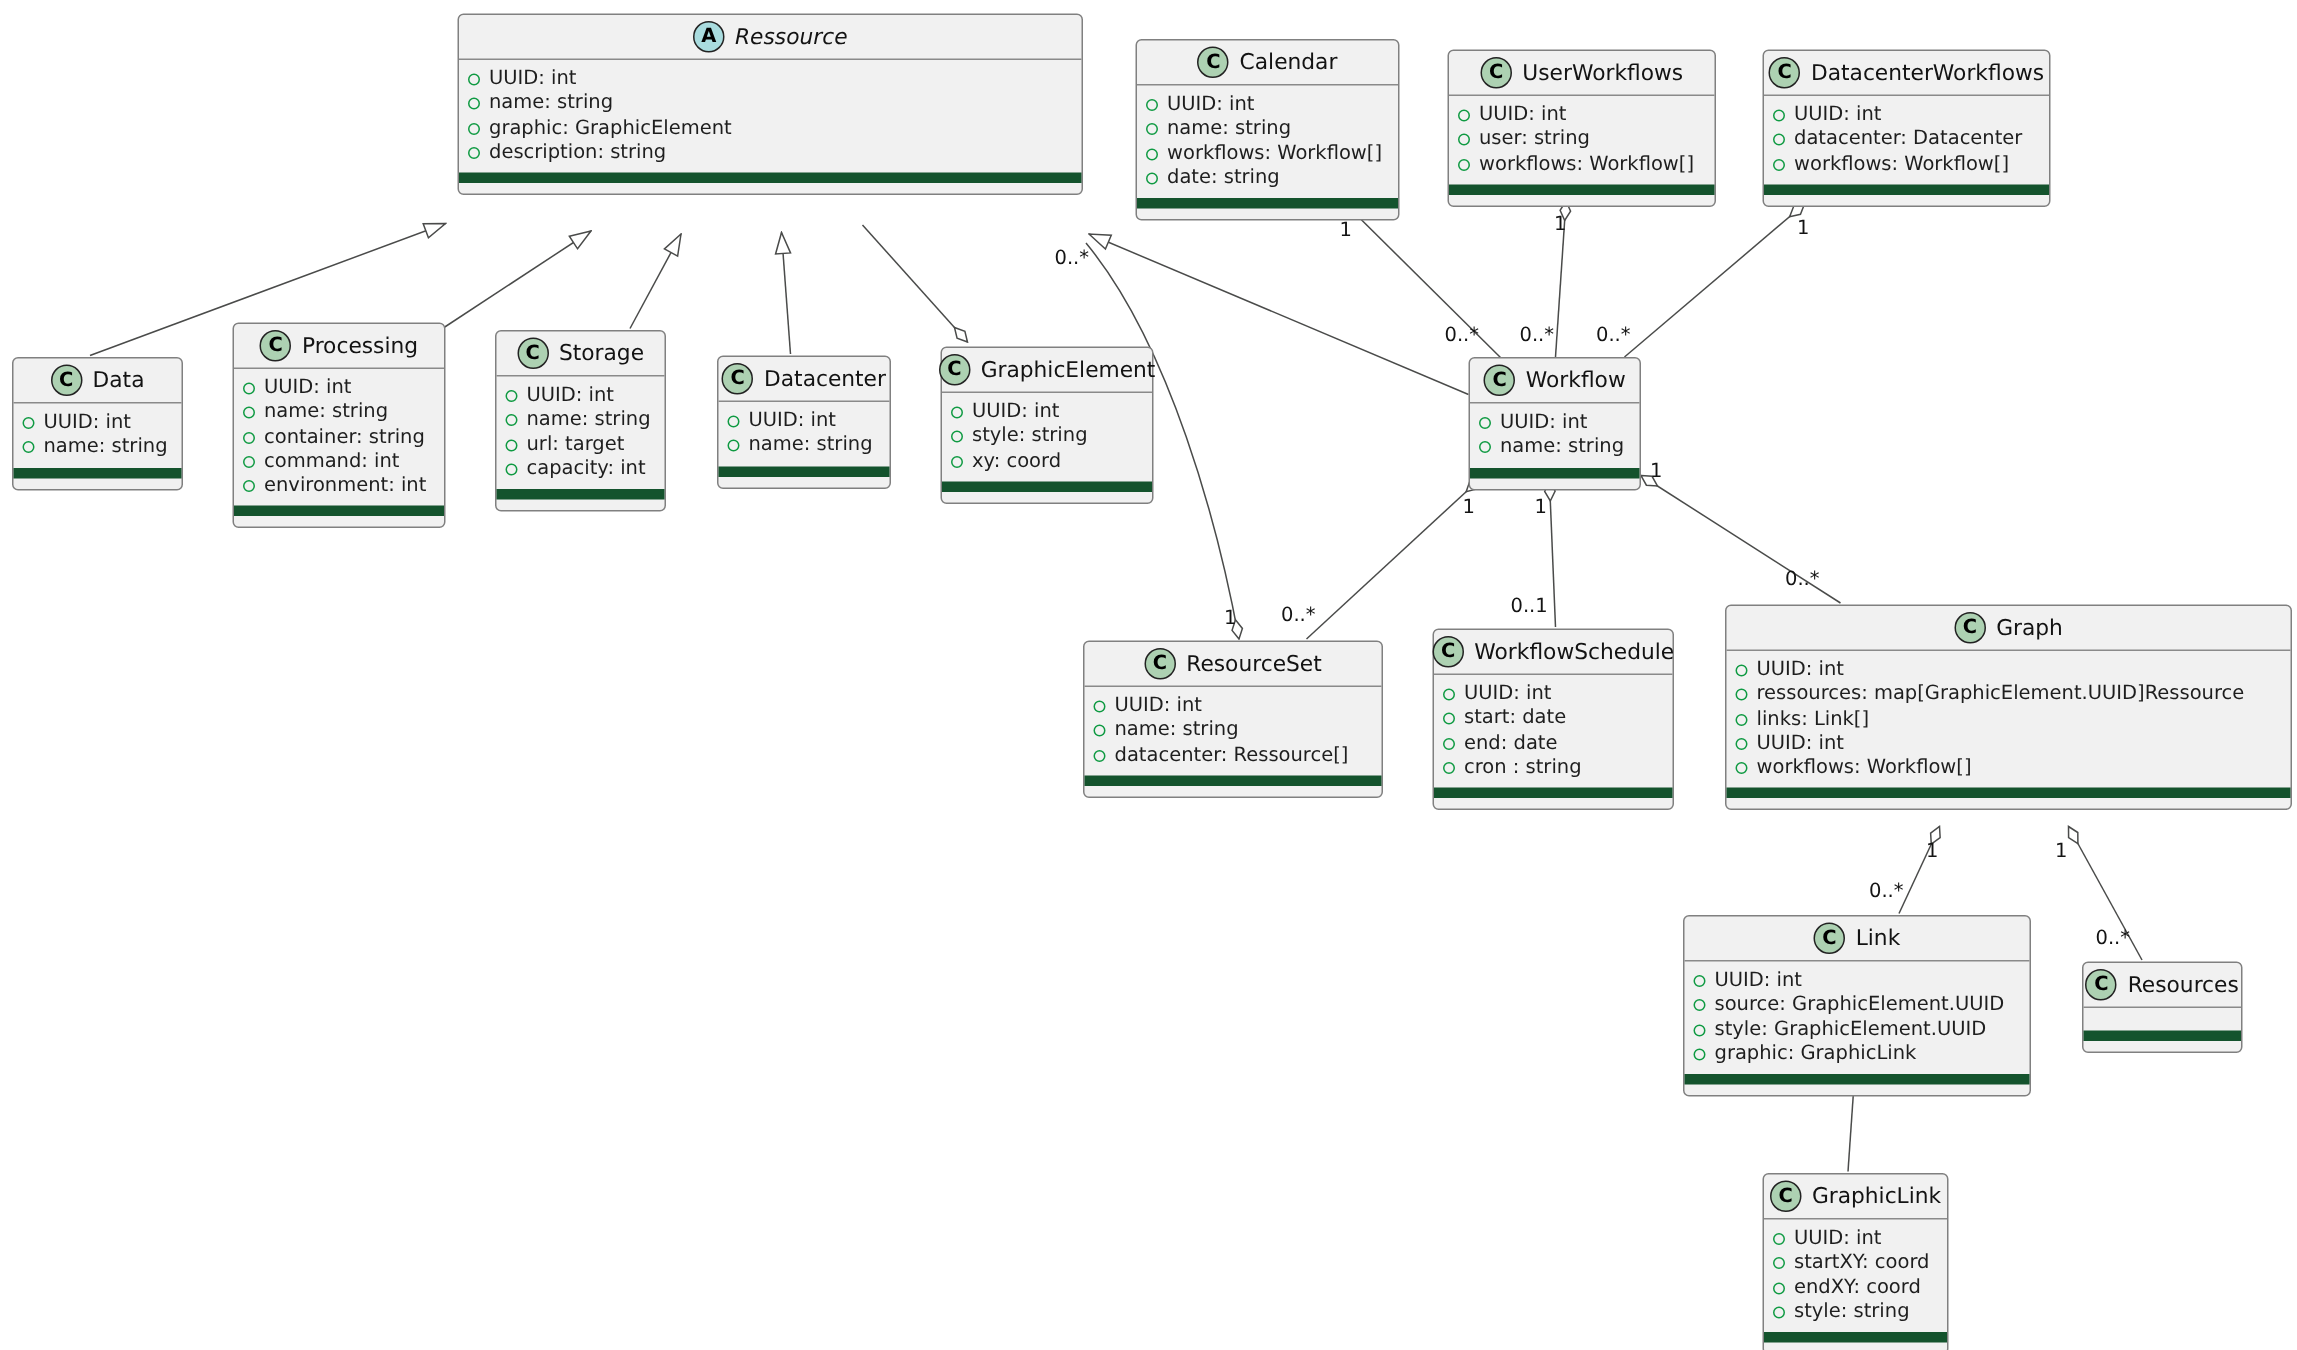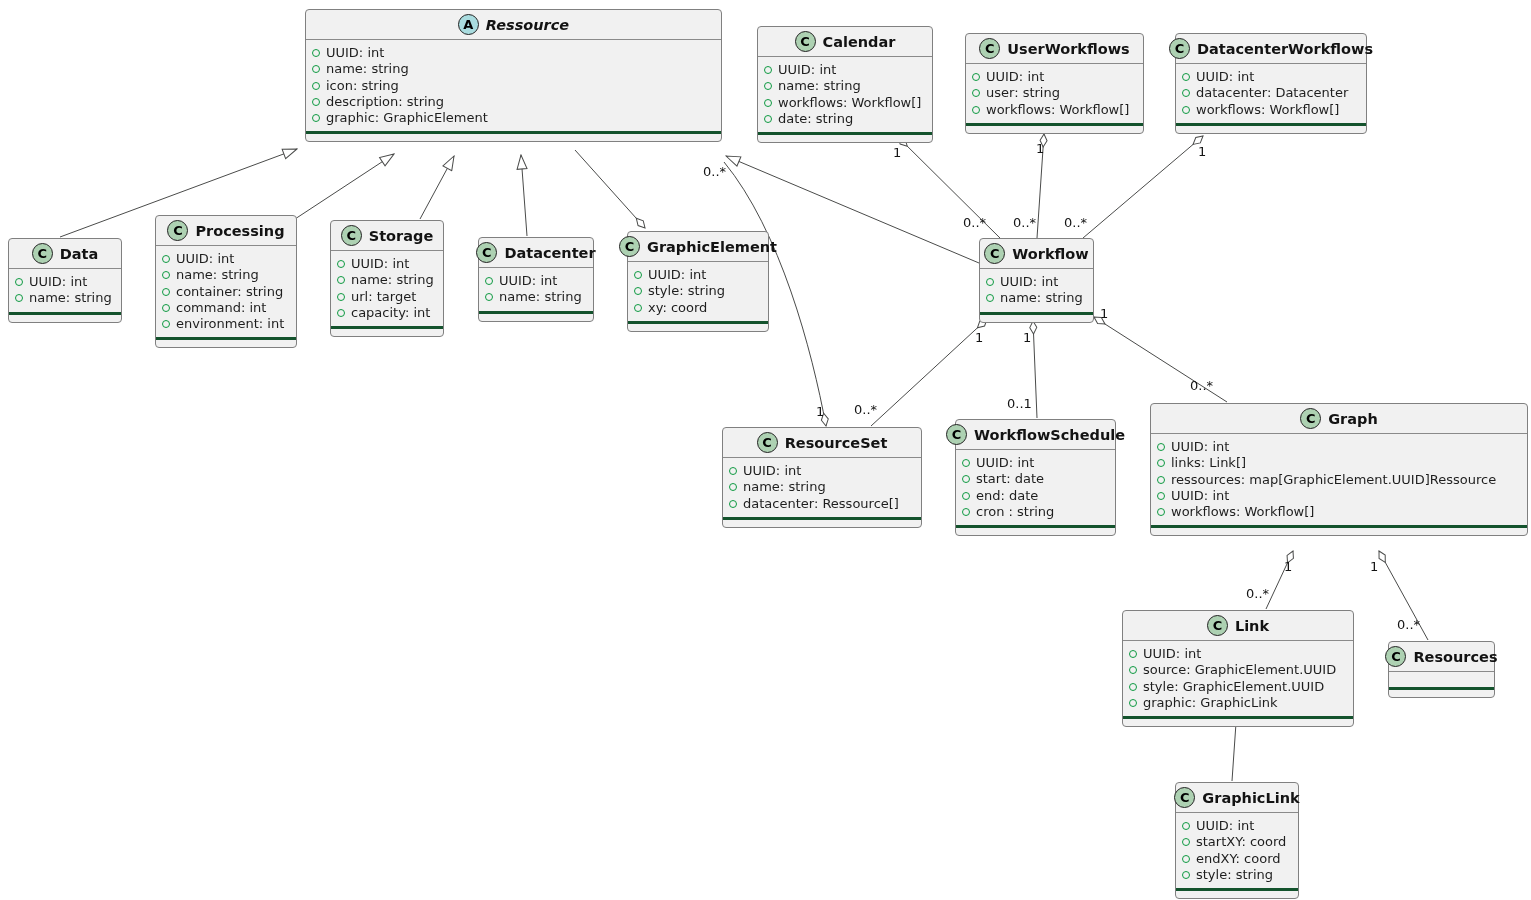--- a/index.html
+++ b/index.html
@@ -9,23 +9,23 @@
   .edge{fill:none;stroke:#4a4b4a;stroke-width:1;}
   .mult{font-size:13px;fill:#141414;font-family:"DejaVu Sans","Liberation Sans",sans-serif;}
   .uml-class{position:absolute;background:#f1f1f1;border:1px solid #808080;border-radius:4px;}
   .uml-title{display:flex;align-items:center;justify-content:center;gap:7px;
              padding:3px 7px;border-bottom:1px solid #8a8a8a;height:23px;}
   .circ{width:21px;height:21px;border-radius:50%;border:1.2px solid #222;
         display:flex;align-items:center;justify-content:center;
         font-weight:bold;font-size:13px;color:#000;flex:0 0 auto;box-sizing:border-box;}
   .circ.cls{background:#add1b2;}
   .circ.abs{background:#a9dcdf;}
-  .cname{font-size:14.5px;color:#131313;white-space:nowrap;font-weight:bold;}
+  .cname{font-size:14.5px;color:#131313;white-space:nowrap;}
   .abstract .cname{font-style:italic;}
-  .uml-attrs{padding:5px 6px 5px 6px;border-bottom:3px solid #14532d;min-height:5px;}
+  .uml-attrs{padding:5px 6px 5px 6px;border-bottom:7px solid #14532d;min-height:5px;}
   .attr{display:flex;align-items:center;gap:6px;line-height:16.3px;white-space:nowrap;}
   .bullet{width:6px;height:6px;border:1px solid #0f9a42;border-radius:50%;
           background:transparent;flex:0 0 auto;box-sizing:content-box;}
   .atext{font-size:13px;color:#1e1e1e;}
   .uml-methods{height:7px;}
 </style>
 </head>
 <body>
 
 <div class="canvas" id="canvas">
@@ -86,30 +86,26 @@
         <div class="attr">
           <span class="bullet"></span>
           <span class="atext">UUID: int</span>
         </div>
         <div class="attr">
           <span class="bullet"></span>
           <span class="atext">name: string</span>
         </div>
         <div class="attr">
           <span class="bullet"></span>
-          <span class="atext">icon: string</span>
+          <span class="atext">graphic: GraphicElement</span>
         </div>
         <div class="attr">
           <span class="bullet"></span>
           <span class="atext">description: string</span>
         </div>
-        <div class="attr">
-          <span class="bullet"></span>
-          <span class="atext">graphic: GraphicElement</span>
-        </div>
       </div>
       <div class="uml-methods"></div>
     </div>
     <div class="uml-class" style="left: 757px; top: 26px; width: 174px;">
       <div class="uml-title">
         <span class="circ cls">C</span>
         <span class="cname">Calendar</span>
       </div>
       <div class="uml-attrs">
         <div class="attr">
@@ -350,25 +346,25 @@
         <span class="circ cls">C</span>
         <span class="cname">Graph</span>
       </div>
       <div class="uml-attrs">
         <div class="attr">
           <span class="bullet"></span>
           <span class="atext">UUID: int</span>
         </div>
         <div class="attr">
           <span class="bullet"></span>
+          <span class="atext">ressources: map[GraphicElement.UUID]Ressource</span>
+        </div>
+        <div class="attr">
+          <span class="bullet"></span>
           <span class="atext">links: Link[]</span>
-        </div>
-        <div class="attr">
-          <span class="bullet"></span>
-          <span class="atext">ressources: map[GraphicElement.UUID]Ressource</span>
         </div>
         <div class="attr">
           <span class="bullet"></span>
           <span class="atext">UUID: int</span>
         </div>
         <div class="attr">
           <span class="bullet"></span>
           <span class="atext">workflows: Workflow[]</span>
         </div>
       </div>

